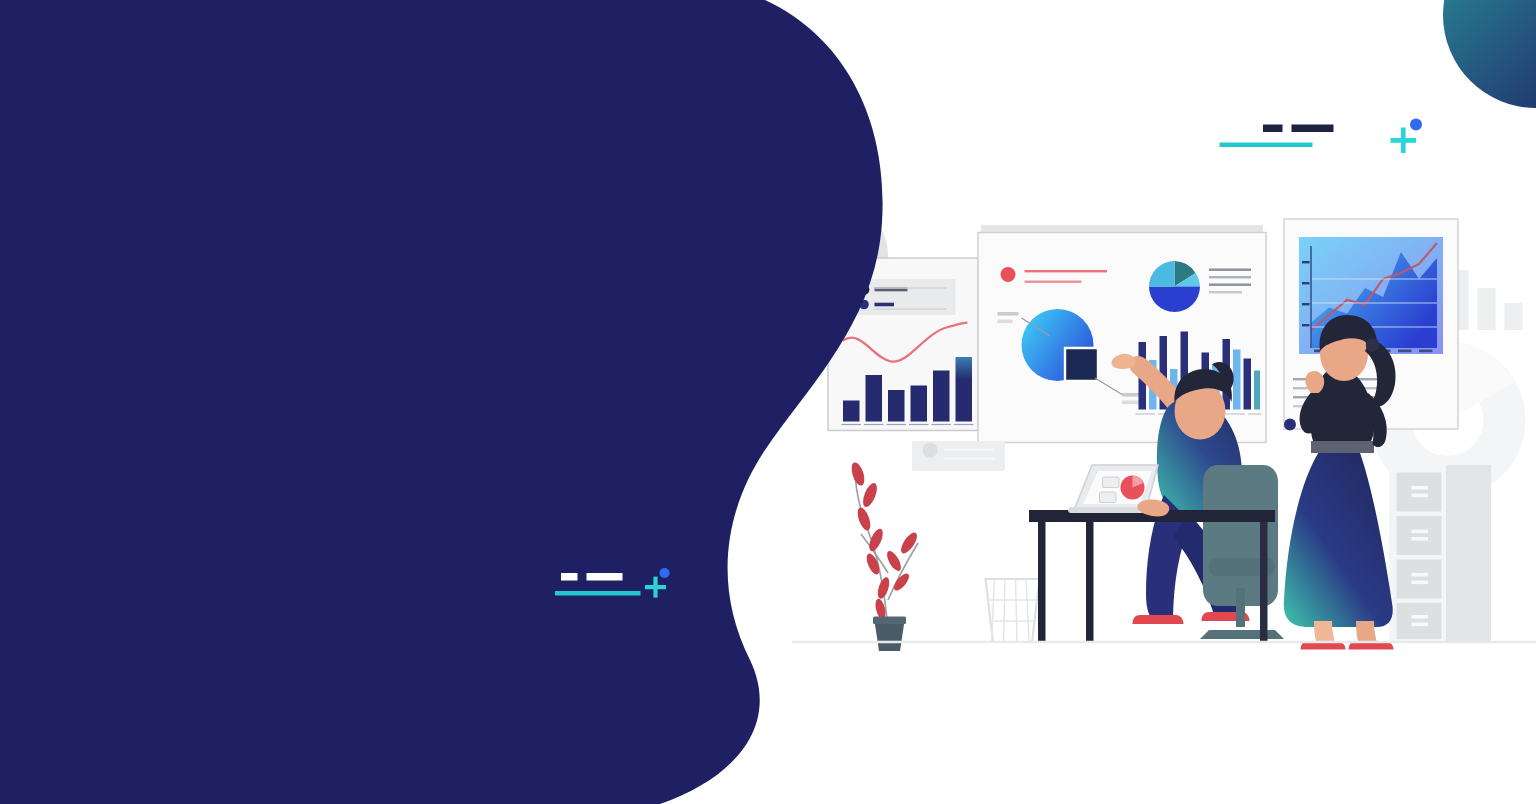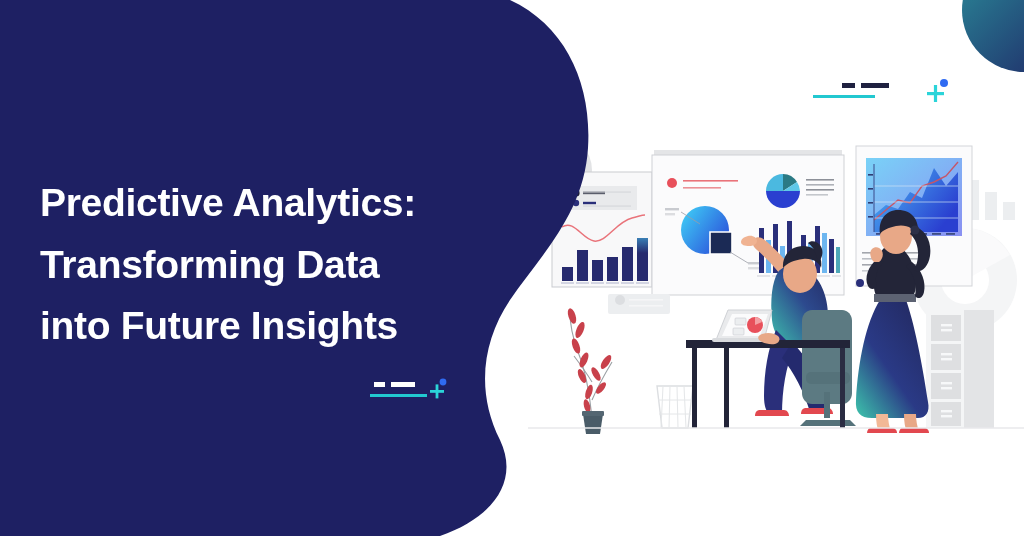--- a/index.html
+++ b/index.html
@@ -355,23 +355,20 @@
     </g>
 
     <line x1="528" y1="428" x2="1024" y2="428" stroke="#e8e9eb" stroke-width="1.6"></line>
   </svg>
 
   <svg class="layer" style="z-index:30;" viewBox="0 0 1024 536" width="1024" height="536">
     <path d="M0 0 L510 0 C566 26 592 84 588 148 C584 214 540 256 510 300
              C482 342 476 392 500 440 C520 482 492 518 440 536 L0 536 Z" fill="#1e2063"></path>
   </svg>
 
-  <div id="headline">Predictive Analytics:
-Transforming Data
-into Future Insights</div>
 
   <svg class="layer" style="z-index:45;" viewBox="0 0 1024 536" width="1024" height="536">
 
     <g>
       <rect x="842" y="83" width="13" height="5" fill="#1f2140"></rect>
       <rect x="861" y="83" width="28" height="5" fill="#1f2140"></rect>
       <rect x="813" y="95" width="62" height="3" fill="#22c8d0"></rect>
       <g>
         <rect x="927" y="92" width="17" height="3.2" fill="#2bd4d9"></rect>
         <rect x="933.9" y="85" width="3.2" height="17" fill="#2bd4d9"></rect>

